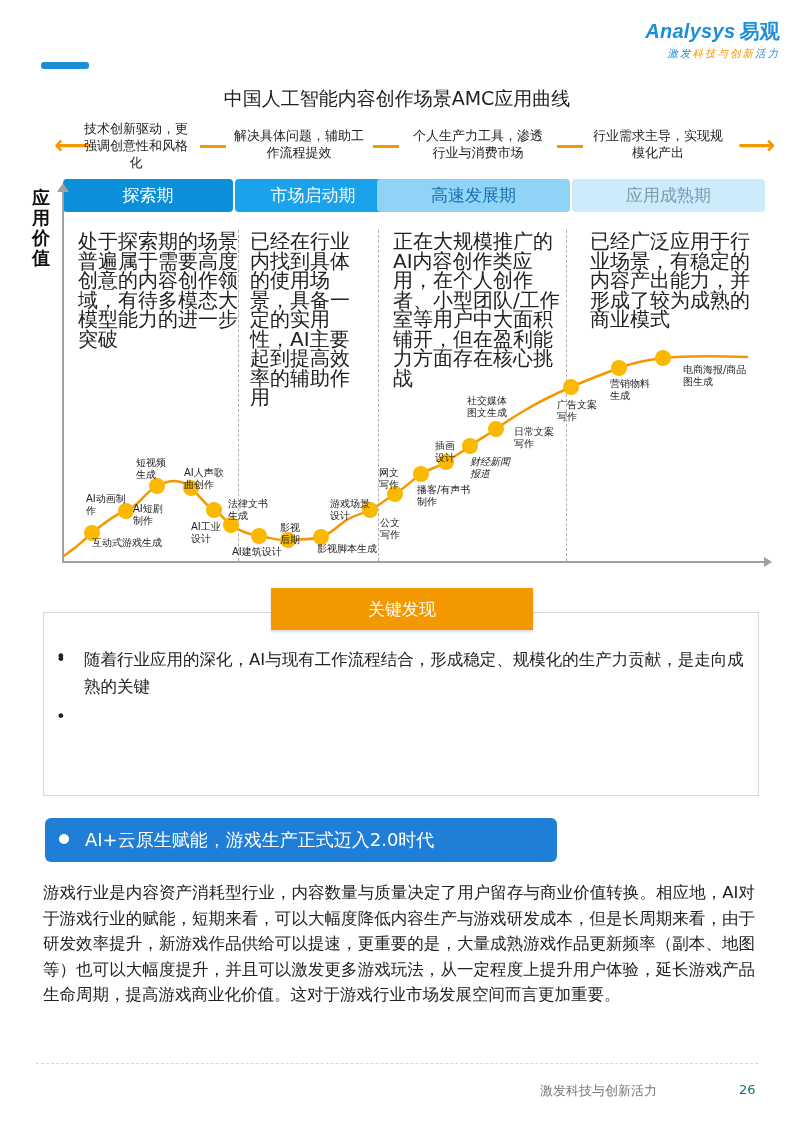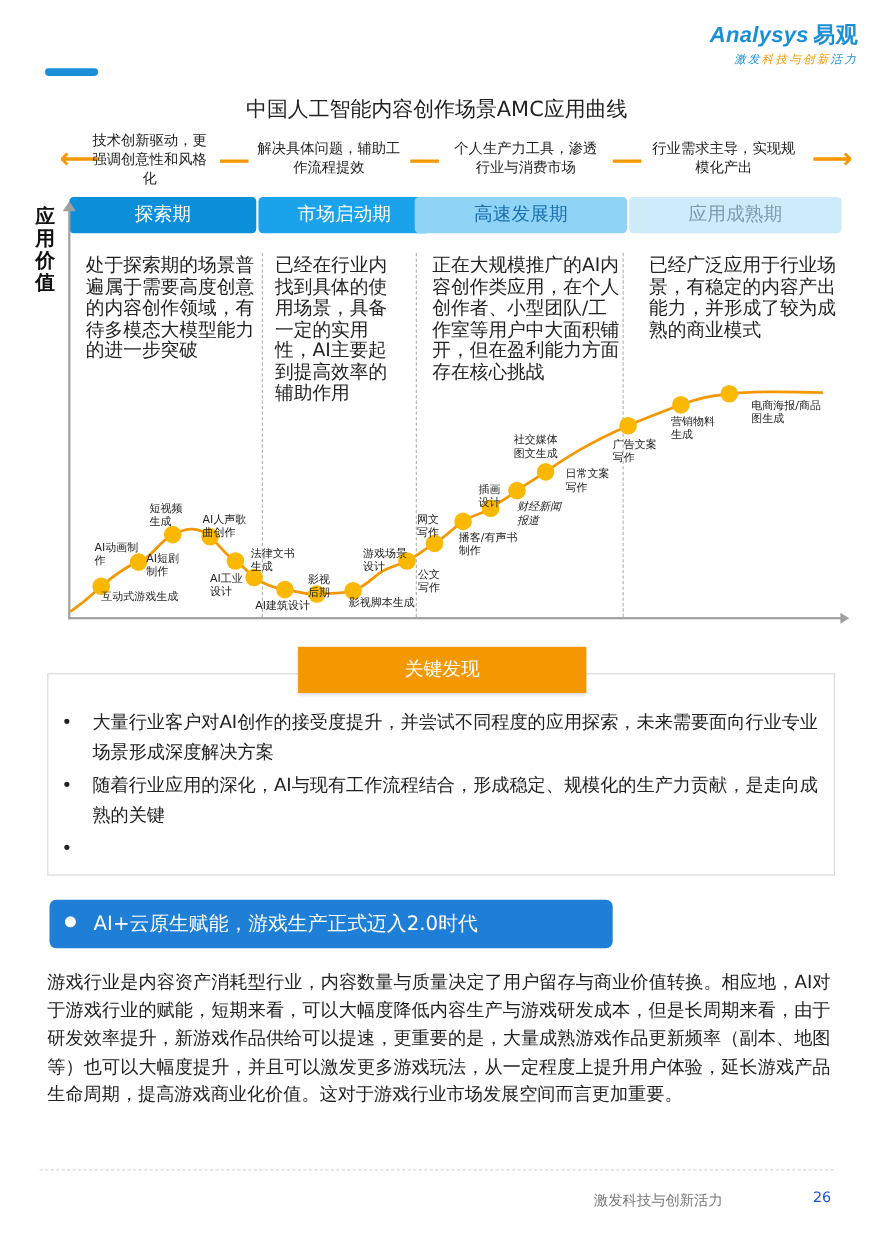--- a/index.html
+++ b/index.html
@@ -22,39 +22,39 @@
 
   .phase { position: absolute; top: 179px; height: 33px; border-radius: 4px; text-align: center; font-size: 17px; line-height: 33px; }
 
   .y-label { position: absolute; left: 30px; top: 188px; width: 22px; font-size: 18px; font-weight: bold; line-height: 20px; color: #111; text-align: center; }
   .y-axis { position: absolute; left: 62px; top: 188px; width: 2px; height: 375px; background: #a0a0a0; }
   .y-arrow { position: absolute; left: 57px; top: 183px; width: 0; height: 0; border-left: 6px solid transparent; border-right: 6px solid transparent; border-bottom: 9px solid #a0a0a0; }
   .x-axis { position: absolute; left: 62px; top: 561px; width: 704px; height: 2px; background: #a0a0a0; }
   .x-arrow { position: absolute; left: 764px; top: 557px; width: 0; height: 0; border-top: 5px solid transparent; border-bottom: 5px solid transparent; border-left: 8px solid #a0a0a0; }
   .vdiv { position: absolute; top: 230px; height: 331px; border-left: 1px dashed #b0b0b0; }
 
-  .phase-desc { position: absolute; top: 232px; font-size: 17px; line-height: 19.5px; color: #222; }
+  .phase-desc { position: absolute; top: 232px; font-size: 20px; line-height: 19.5px; color: #222; }
 
   svg.curve { position: absolute; left: 0; top: 0; }
   .pt-label { position: absolute; font-size: 10px; line-height: 12px; color: #222; white-space: nowrap; }
 
   .finding-box { position: absolute; left: 43px; top: 612px; width: 716px; height: 184px; border: 1px solid #d8d8d8; background: #fff; }
   .finding-tab { position: absolute; left: 271px; top: 588px; width: 262px; height: 42px; background: #f39800; color: #fff; font-size: 17px; text-align: center; line-height: 42px; box-shadow: 0 2px 3px rgba(0,0,0,0.15); }
   .finding-list { position: absolute; left: 53px; top: 643px; width: 700px; list-style: none; }
   .finding-list li { position: relative; padding-left: 31px; font-size: 16.5px; line-height: 27px; color: #222; margin-bottom: 3px; }
   .finding-list li .bullet { position: absolute; left: 3px; top: 0; }
 
   .section-banner { position: absolute; left: 45px; top: 818px; width: 512px; height: 44px; background: #1f7fd6; border-radius: 6px; color: #fff; font-size: 18px; line-height: 44px; padding-left: 14px; }
   .section-banner .dot { display: inline-block; width: 10px; height: 10px; border-radius: 50%; background: #fff; margin-right: 16px; vertical-align: middle; position: relative; top: -2px; }
 
   .body-text { position: absolute; left: 43px; top: 880px; width: 712px; font-size: 16.5px; line-height: 25.5px; color: #222; text-align: justify; }
 
   .footer-rule { position: absolute; left: 36px; top: 1063px; width: 722px; border-top: 1px dashed #d8d8d8; }
   .footer-slogan { position: absolute; left: 540px; top: 1082px; font-size: 13px; color: #777; }
-  .page-num { position: absolute; left: 739px; top: 1082px; font-size: 13px; color: #1d4ed8; }
+  .page-num { position: absolute; left: 739px; top: 1082px; font-size: 13px; color: #0f766e; }
 </style>
 </head>
 <body>
 
 <div class="logo">
   <div class="logo-main"><span>Analysys</span><span class="cn">易观</span></div>
   <div class="logo-tag"><span>激发</span><span class="o">科技</span><span class="o">与</span><span class="o">创新</span><span>活力</span></div>
 </div>
 <div class="accent-bar"></div>
 
@@ -135,21 +135,21 @@
 <div class="pt-label" style="left:470px; top:456px; width:46px; white-space:normal;font-style:italic;">财经新闻报道</div>
 <div class="pt-label" style="left:514px; top:426px; width:46px; white-space:normal;">日常文案写作</div>
 <div class="pt-label" style="left:467px; top:395px; width:46px; white-space:normal;">社交媒体图文生成</div>
 <div class="pt-label" style="left:557px; top:399px; width:46px; white-space:normal;">广告文案写作</div>
 <div class="pt-label" style="left:610px; top:378px; width:46px; white-space:normal;">营销物料生成</div>
 <div class="pt-label" style="left:683px; top:364px; width:72px; white-space:normal;">电商海报/商品图生成</div>
 
 <div class="finding-box"></div>
 <div class="finding-tab">关键发现</div>
 <ul class="finding-list">
-  <li><span class="bullet">•</span><span>大量行业客户对AI创作的接受度提升，并尝试不同程度的应用探索，未来需要面向行业专业场景形成深度解决方案</span></li>
+  <li><span class="bullet">•</span></li>
   <li><span class="bullet">•</span><span>随着行业应用的深化，AI与现有工作流程结合，形成稳定、规模化的生产力贡献，是走向成熟的关键</span></li>
   <li><span class="bullet">•</span></li>
 </ul>
 
 <div class="section-banner"><span class="dot"></span><span>AI+云原生赋能，游戏生产正式迈入2.0时代</span></div>
 
 <div class="body-text">游戏行业是内容资产消耗型行业，内容数量与质量决定了用户留存与商业价值转换。相应地，AI对于游戏行业的赋能，短期来看，可以大幅度降低内容生产与游戏研发成本，但是长周期来看，由于研发效率提升，新游戏作品供给可以提速，更重要的是，大量成熟游戏作品更新频率（副本、地图等）也可以大幅度提升，并且可以激发更多游戏玩法，从一定程度上提升用户体验，延长游戏产品生命周期，提高游戏商业化价值。这对于游戏行业市场发展空间而言更加重要。</div>
 
 <div class="footer-rule"></div>
 <div class="footer-slogan">激发科技与创新活力</div>

